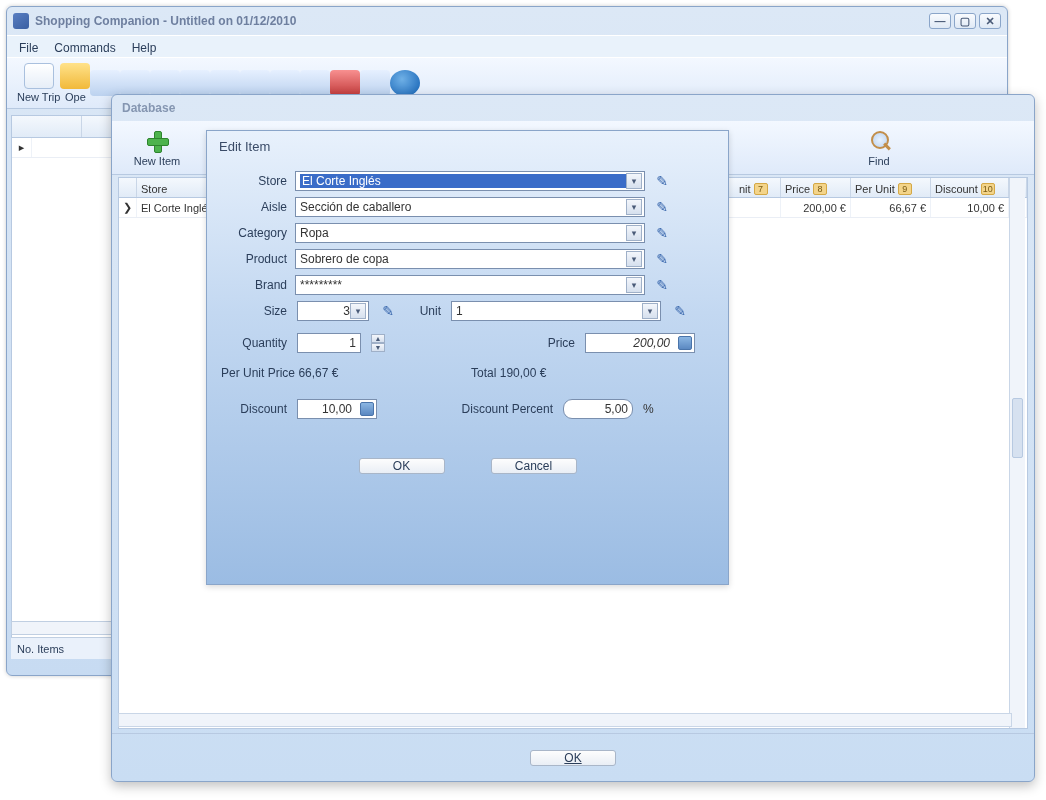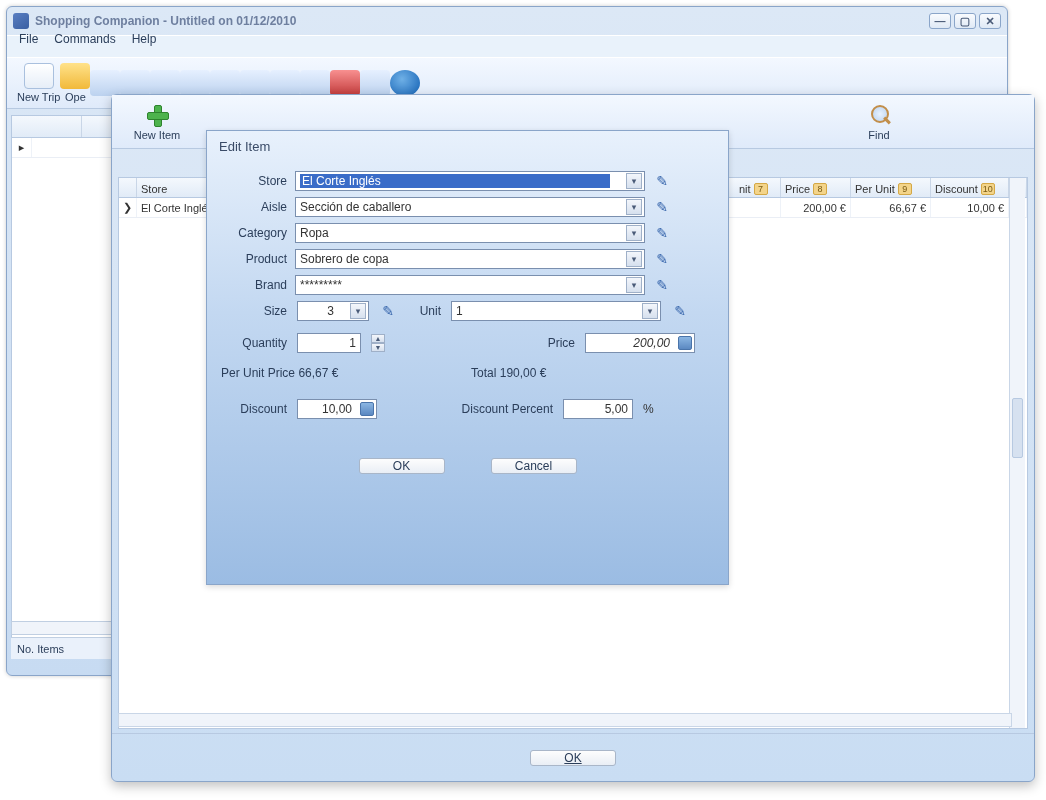--- a/index.html
+++ b/index.html
@@ -47,22 +47,22 @@
     margin-left: 3px;
     border-radius: 3px;
     display: flex; align-items: center; justify-content: center;
     font-size: 11px; color: #4a5b78;
   }
 
   .menubar {
     height: 22px;
     background: #e9f2fb;
     display: flex;
-    align-items: flex-end;
-    padding: 8px 4px;
+    align-items: flex-start;
+    padding: 2px 4px;
     border-top: 1px solid #fff;
   }
   .menubar .menu-item {
     padding: 3px 8px;
     color: #2b3e5a;
   }
 
   .toolbar {
     height: 52px;
     background: linear-gradient(#f3f8ff,#dfeafa);
@@ -275,21 +275,21 @@
     color: #2b3e5a;
   }
   .combo, .txt {
     height: 20px;
     background: #fff;
     border: 1px solid #7a8fae;
     font-size: 12px;
     display: flex; align-items: center;
     padding: 0 4px;
   }
-  .combo { width: 350px; justify-content: space-between; gap: 16px; }
+  .combo { width: 350px; justify-content: space-between; }
   .combo .val { flex: 1; overflow: hidden; white-space: nowrap; }
   .combo .val.sel { background: #3a6cc8; color: #fff; padding: 0 2px; }
   .combo .dd {
     width: 16px; height: 16px;
     background: linear-gradient(#f3f6fb,#d6e0ee);
     border: 1px solid #9fb0c8;
     display: flex; align-items: center; justify-content: center;
     font-size: 9px; color: #4a5b78;
     margin-right: -2px;
   }
@@ -410,20 +410,23 @@
     </div>
   </div>
 
   <div class="main-scrollbar-h"></div>
   <div class="main-footer">
     <span>No. Items</span>
   </div>
 </div>
 
 <div class="db-window">
+  <div class="db-titlebar">
+    <span>Database</span>
+  </div>
 
   <div class="db-toolbar">
     <div class="tool-wide">
       <div class="plus-icon"></div>
       <span>New Item</span>
     </div>
     <div class="tool-wide" style="margin-left:auto; margin-right:110px;">
       <div class="find-icon"></div>
       <span>Find</span>
     </div>
@@ -574,21 +577,21 @@
   </div>
 
   <div class="form-row spaced" style="margin-top:6px;">
     <label>Discount</label>
     <div class="txt mid-txt" style="width:80px;">
       <span style="margin-right:20px;">10,00</span>
       <span class="calc"></span>
     </div>
     <span style="width:46px;"></span>
     <label style="width:110px;">Discount Percent</label>
-    <div class="txt" style="width:70px; justify-content:flex-end;">
+    <div class="txt" style="width:70px; justify-content:flex-end;border-radius:9px;">
       <span>5,00</span>
     </div>
     <span>%</span>
   </div>
 
   <div class="btn-row">
     <div class="btn">
       <span>OK</span>
     </div>
     <div class="btn">

